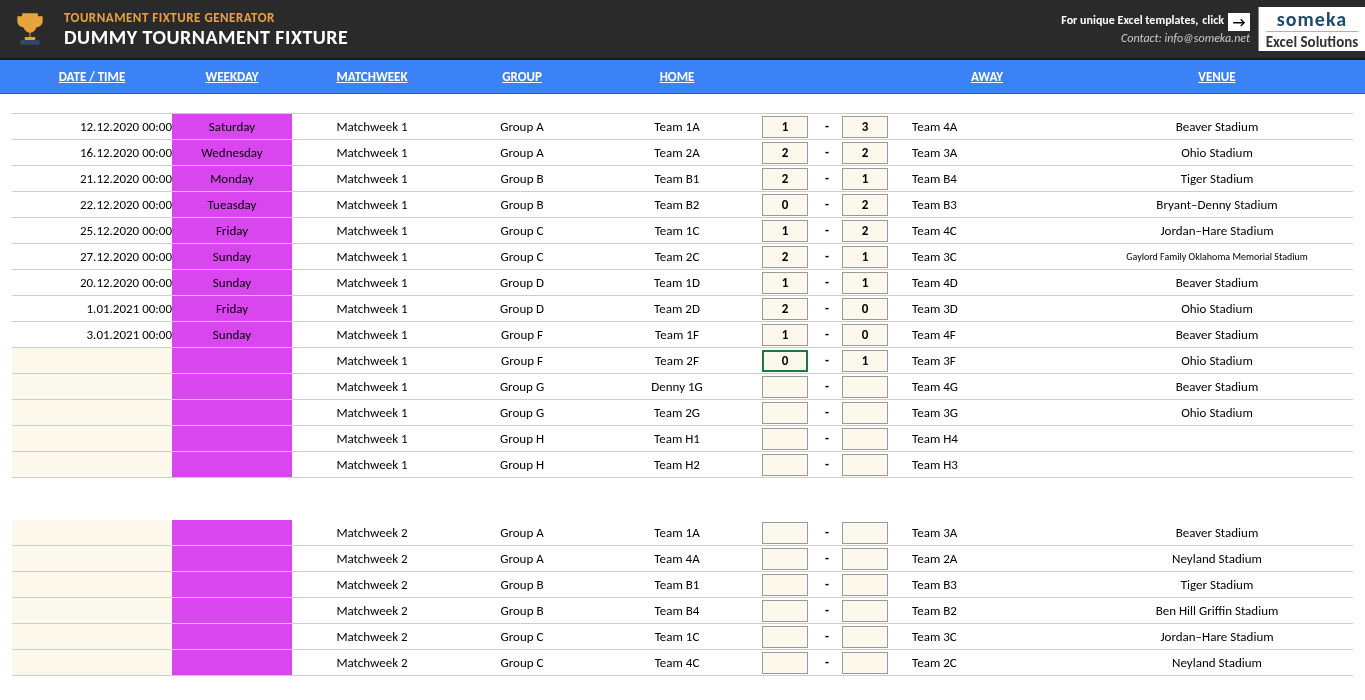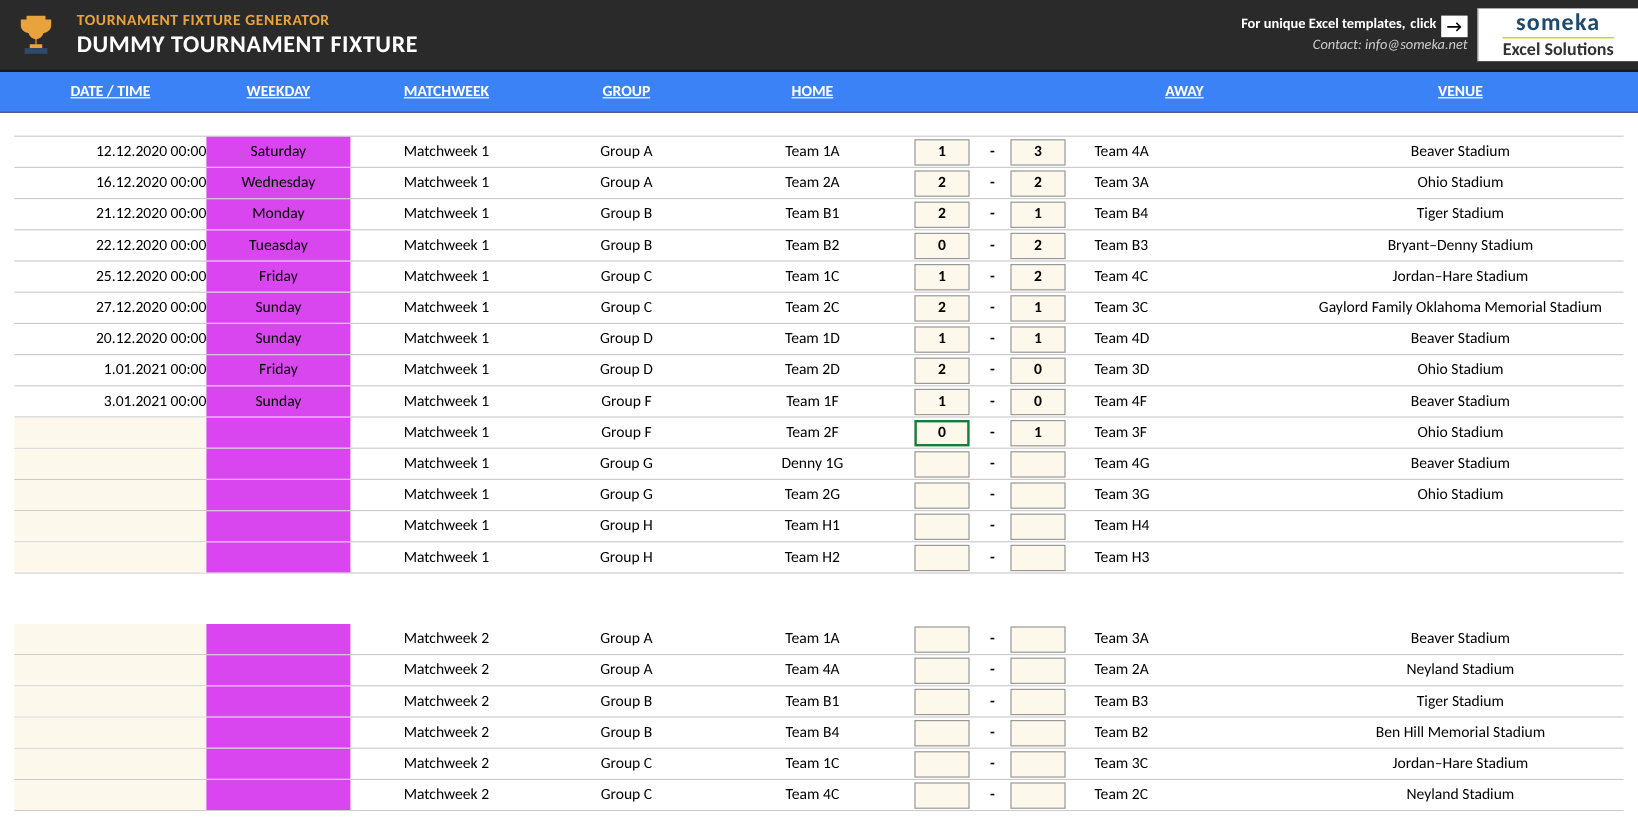--- a/index.html
+++ b/index.html
@@ -8,42 +8,42 @@
 .trophy{width:60px;display:flex;align-items:center;justify-content:center}
 .trophy svg{width:38px;height:38px}
 .titles{flex:1;display:flex;flex-direction:column;justify-content:center;padding-left:4px}
 .app-title{color:#e8a33d;font-size:13px;font-weight:600;letter-spacing:0.5px}
 .doc-title{color:#fff;font-size:20px;font-weight:700;letter-spacing:0.5px}
 .header-right{display:flex;align-items:center}
 .header-txt{display:flex;flex-direction:column;align-items:flex-end;justify-content:center;padding-right:8px;font-size:12px}
 .header-txt .row1{display:flex;align-items:flex-start;gap:4px;font-weight:600}
 .header-txt .row2{font-style:italic;color:#ccc}
 .arrow-box{background:#fff;color:#000;width:22px;height:18px;display:flex;align-items:center;justify-content:center;font-weight:bold;font-size:14px}
-.logo{background:#fff;color:#1a3a5a;width:134px;display:flex;flex-direction:column;align-items:center;justify-content:center;font-weight:700;border-left:1px solid #888}
+.logo{background:#fff;color:#1a3a5a;width:107px;display:flex;flex-direction:column;align-items:center;justify-content:center;font-weight:700;border-left:1px solid #888}
 .logo-main{font-size:20px;letter-spacing:1px;color:#1e4a6e}
 .logo-sub{font-size:15px;color:#333;border-top:1px solid #eab308;padding-top:1px}
 .colhead{background:#3b82f6;color:#fff;height:34px;display:flex;align-items:center;border-bottom:1px solid #4a5468}
 .colhead div{text-align:center;font-size:13px;font-weight:700;text-decoration:underline}
 .sheet{padding:0 12px}
 .spacer{height:20px;border-bottom:1px solid #ccc}
 .row{display:flex;height:26px;align-items:center;border-bottom:1px solid #ccc;font-size:13px}
 .c-date{width:160px;text-align:right}
 .c-wd{width:120px;text-align:center;background:#d946ef;height:100%;display:flex;align-items:center;justify-content:center}
 .c-mw{width:160px;text-align:center}
 .c-grp{width:140px;text-align:center}
 .c-home{width:170px;text-align:center}
 .c-hs{width:50px}
 .c-dash{width:30px;text-align:center;font-weight:bold}
 .c-as{width:50px}
 .c-away{width:190px;text-align:left;padding-left:20px}
 .c-ven{width:270px;text-align:center}
 .empty-date{background:#fdf8ec;height:100%}
 .scorebox{width:46px;height:22px;background:#fdf8ec;border:1px solid #999;text-align:center;font-weight:700;font-size:13px;display:flex;align-items:center;justify-content:center}
 .selected{border:2px solid #1a7a3a}
-.smalltext{font-size:13px}
+.smalltext{font-size:10px}
 .gap{height:42px}
 .colhead .c-wd{background:transparent}
 .colhead .c-date,.colhead .c-wd,.colhead .c-mw,.colhead .c-grp,.colhead .c-home,.colhead .c-away,.colhead .c-ven{height:auto}
 .colhead .c-hs,.colhead .c-as,.colhead .c-dash{}
 </style>
 </head>
 <body>
 
 <div class="header">
   <div class="trophy">
@@ -371,21 +371,21 @@
         <div class="c-grp">Group B</div>
         <div class="c-home">Team B4</div>
         <div class="c-hs">
           <div class="scorebox"></div>
         </div>
         <div class="c-dash">-</div>
         <div class="c-as">
           <div class="scorebox"></div>
         </div>
         <div class="c-away">Team B2</div>
-        <div class="c-ven">Ben Hill Memorial Stadium</div>
+        <div class="c-ven">Ben Hill Griffin Stadium</div>
       </div>
       <div class="row">
         <div class="c-date empty-date"></div>
         <div class="c-wd"></div>
         <div class="c-mw">Matchweek 2</div>
         <div class="c-grp">Group C</div>
         <div class="c-home">Team 1C</div>
         <div class="c-hs">
           <div class="scorebox"></div>
         </div>

